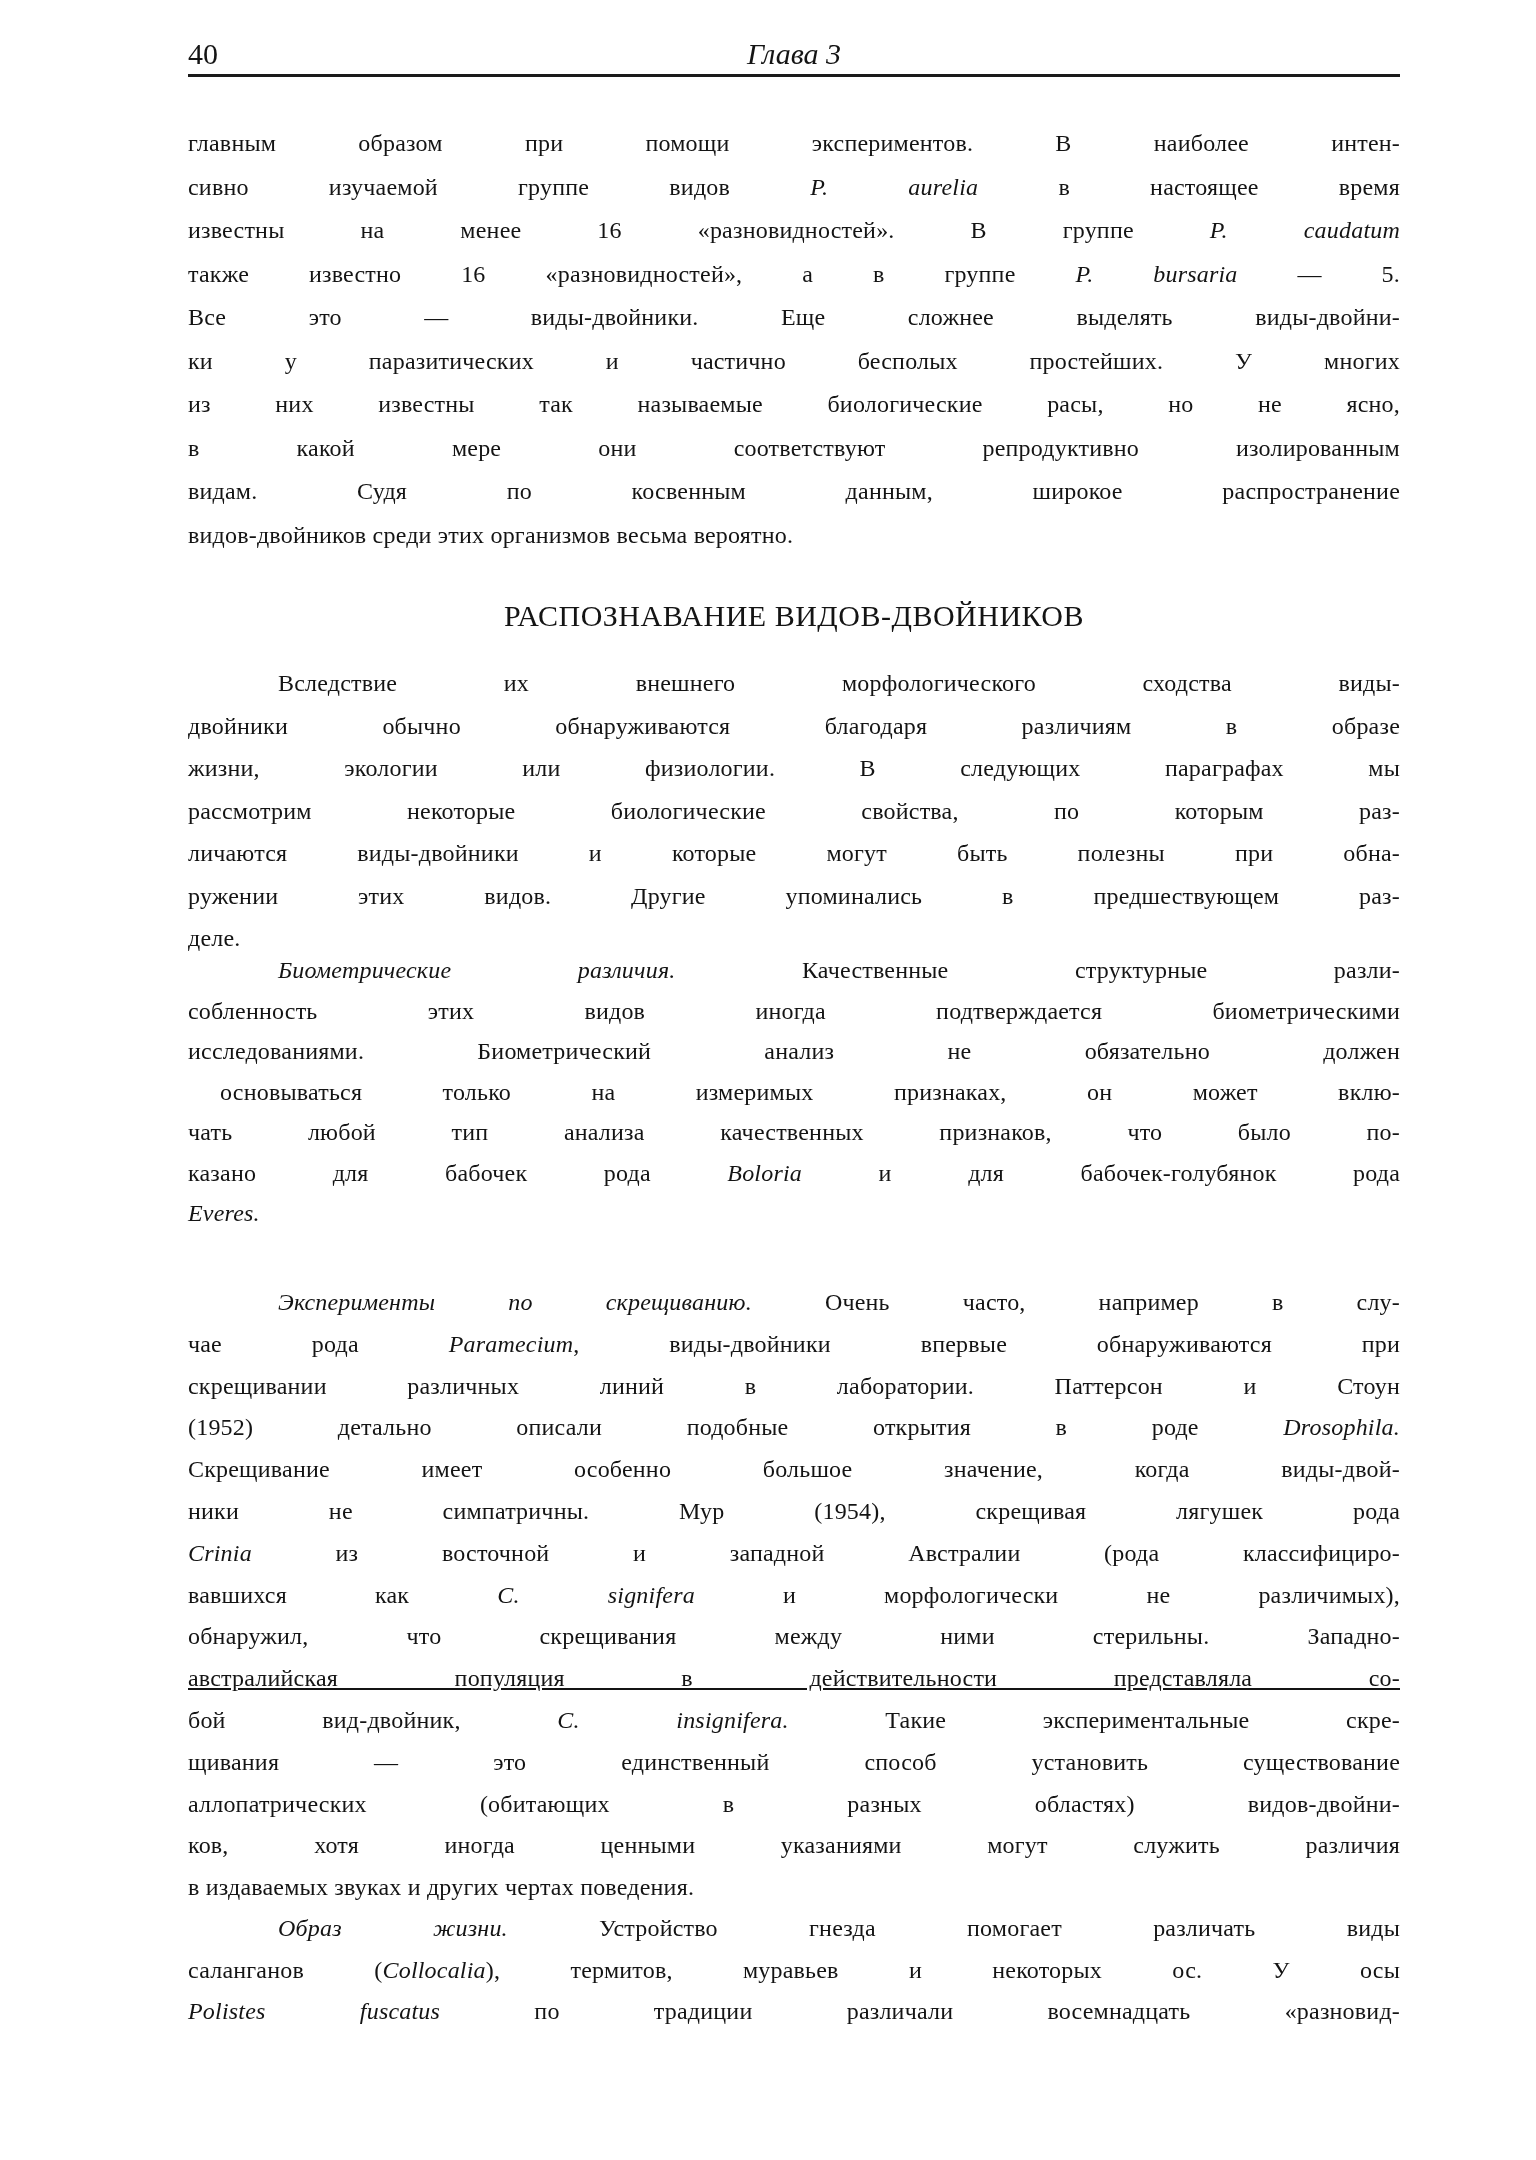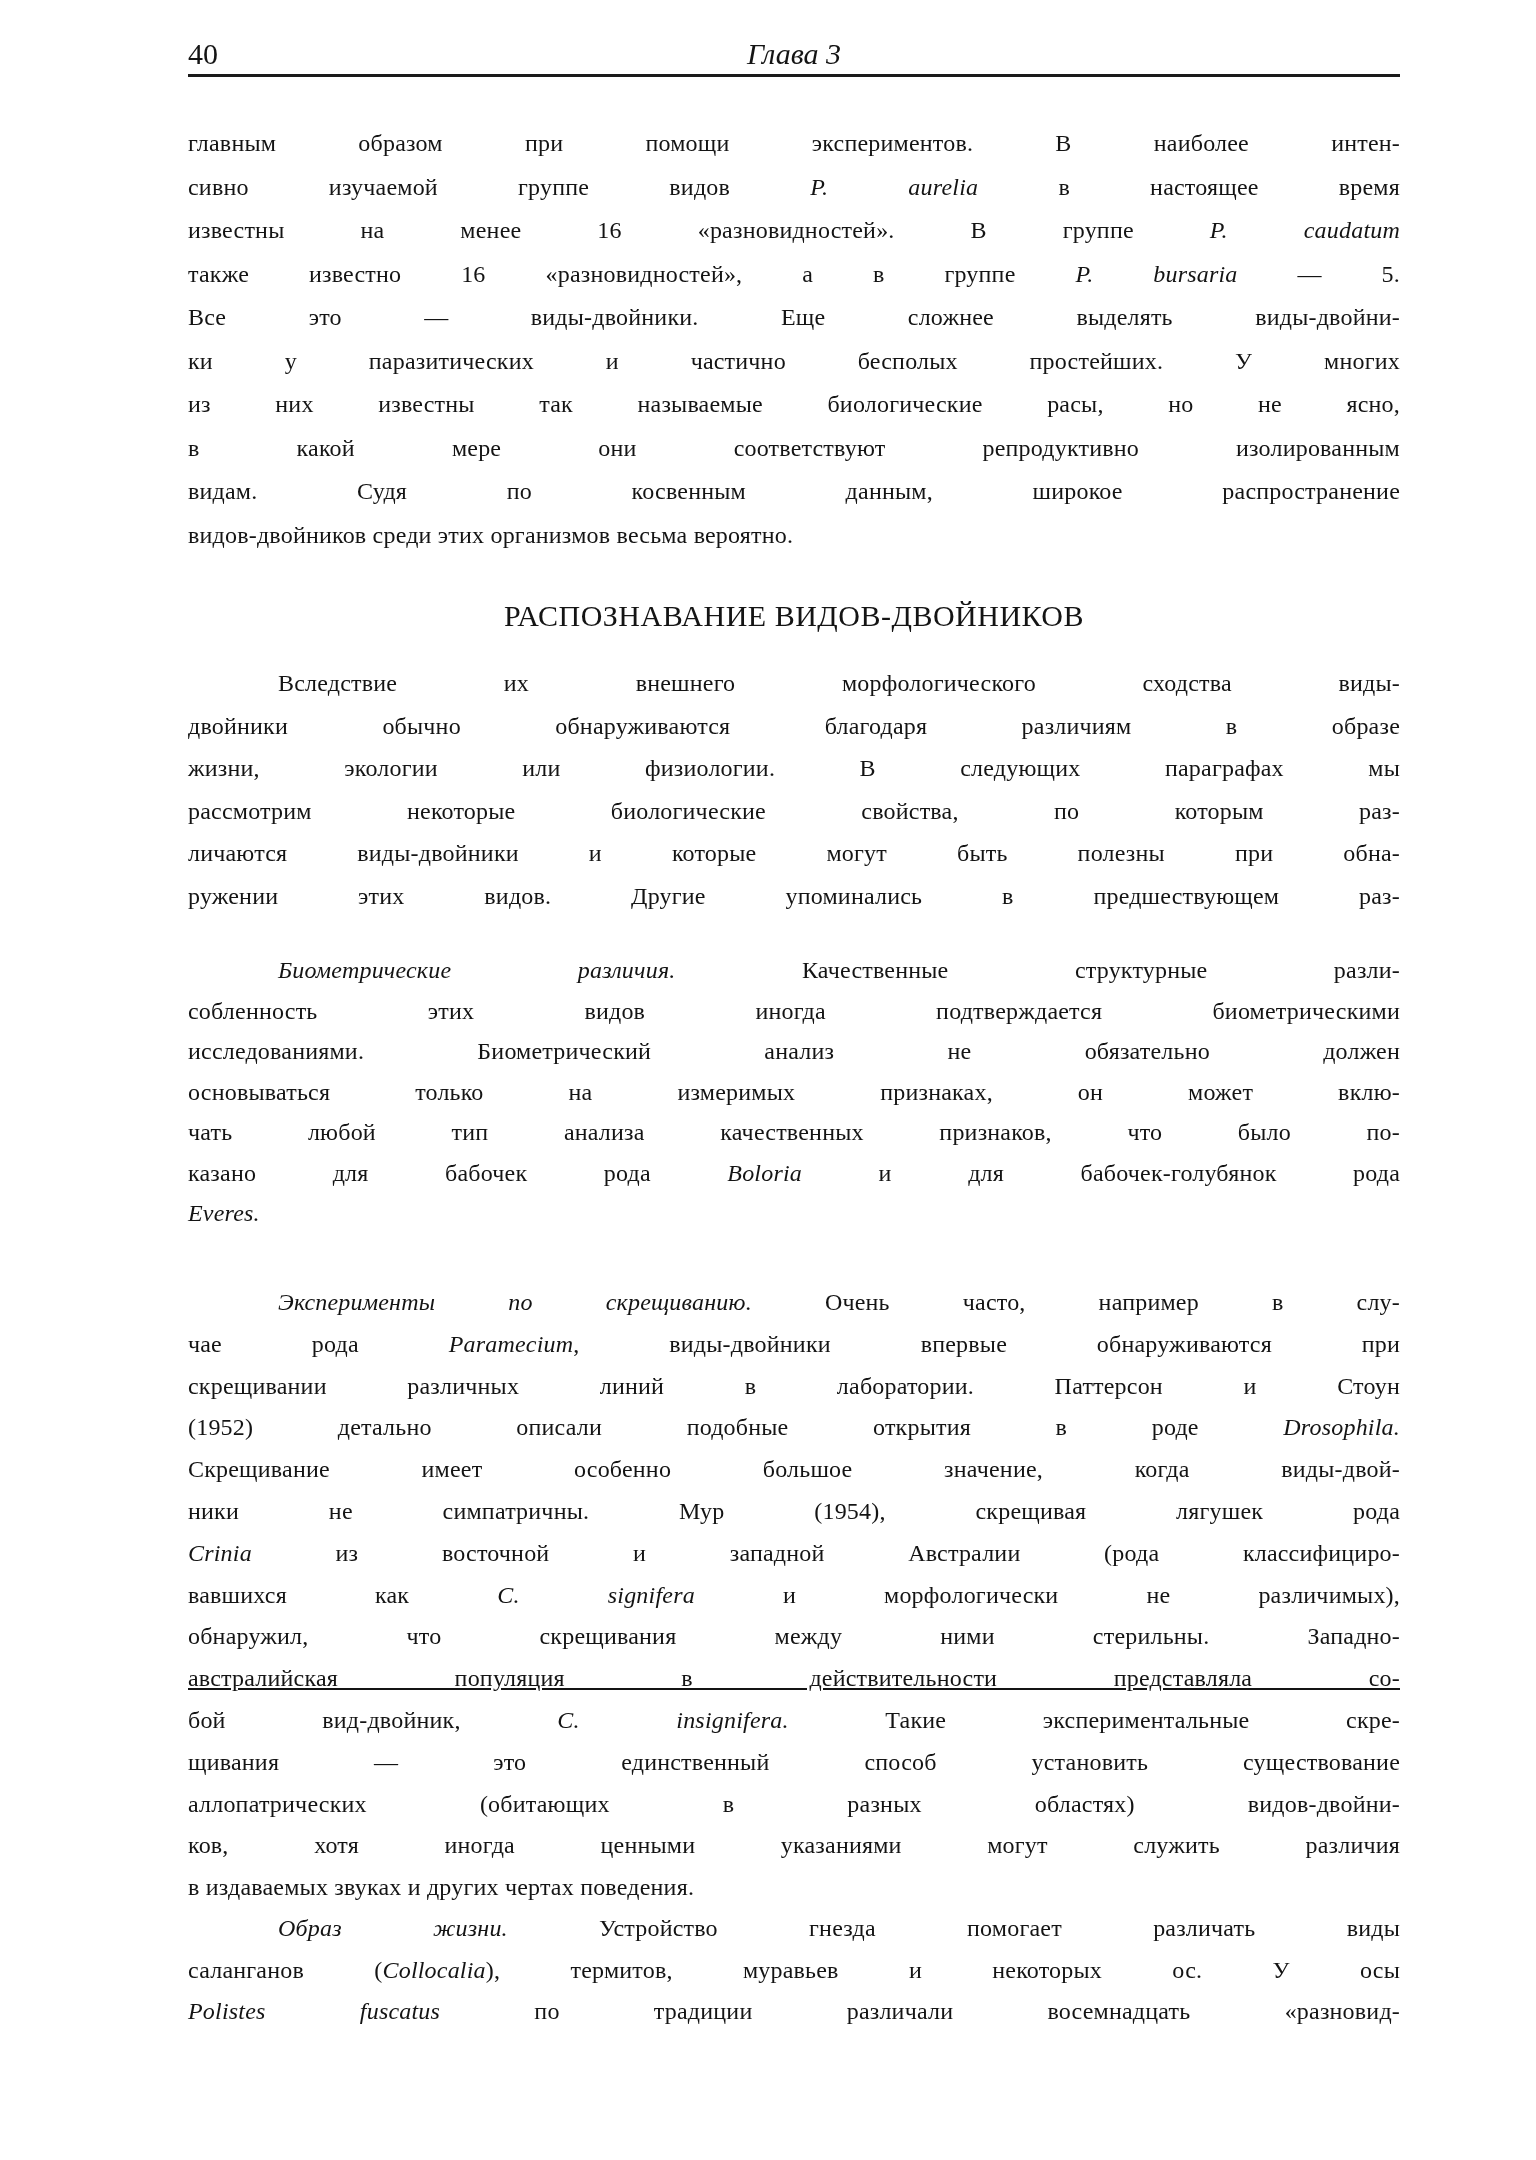--- a/index.html
+++ b/index.html
@@ -43,26 +43,27 @@
 
 <div class="heading">РАСПОЗНАВАНИЕ ВИДОВ-ДВОЙНИКОВ</div>
 
 <div class="para" id="p2" style="top:662px;">
     <span class="line indent" style="height: 42.5px; line-height: 42.5px; font-family: Liberation Serif, serif;"><span>Вследствие их внешнего морфологического сходства виды-</span></span>
     <span class="line" style="height: 42.5px; line-height: 42.5px;"><span>двойники обычно обнаруживаются благодаря различиям в образе</span></span>
     <span class="line" style="height: 42.5px; line-height: 42.5px;"><span>жизни, экологии или физиологии. В следующих параграфах мы</span></span>
     <span class="line" style="height: 42.5px; line-height: 42.5px;"><span>рассмотрим некоторые биологические свойства, по которым раз-</span></span>
     <span class="line" style="height: 42.5px; line-height: 42.5px;"><span>личаются виды-двойники и которые могут быть полезны при обна-</span></span>
     <span class="line" style="height: 42.5px; line-height: 42.5px;"><span>ружении этих видов. Другие упоминались в предшествующем раз-</span></span>
+    <span class="line last" style="height: 42.5px; line-height: 42.5px;"><span>деле.</span></span>
   </div>
 <div class="para" id="p3" style="top:950px;">
     <span class="line indent" style="height: 40.5px; line-height: 40.5px;"><span class="it">Биометрические различия.</span><span> Качественные структурные разли-</span></span>
     <span class="line" style="height: 40.5px; line-height: 40.5px;"><span>собленность этих видов иногда подтверждается биометрическими</span></span>
     <span class="line" style="height: 40.5px; line-height: 40.5px;"><span>исследованиями. Биометрический анализ не обязательно должен</span></span>
-    <span class="line" style="height: 40.5px; line-height: 40.5px;"><span>основываться только на измеримых признаках, он может вклю-</span></span>
+    <span class="line" style="height: 40.5px; line-height: 40.5px; margin-left: 32px;"><span>основываться только на измеримых признаках, он может вклю-</span></span>
     <span class="line" style="height: 40.5px; line-height: 40.5px;"><span>чать любой тип анализа качественных признаков, что было по-</span></span>
     <span class="line" style="height: 40.5px; line-height: 40.5px;"><span>казано для бабочек рода </span><span class="it">Boloria</span><span> и для бабочек-голубянок рода</span></span>
     <span class="line last" style="height: 40.5px; line-height: 40.5px;"><span class="it">Everes.</span></span>
   </div>
 <div class="para" id="p4" style="top:1282px;">
     <span class="line indent" style="height: 41.8px; line-height: 41.8px;"><span class="it">Эксперименты по скрещиванию.</span><span> Очень часто, например в слу-</span></span>
     <span class="line" style="height: 41.8px; line-height: 41.8px;"><span>чае рода </span><span class="it">Paramecium</span><span>, виды-двойники впервые обнаруживаются при</span></span>
     <span class="line" style="height: 41.8px; line-height: 41.8px;"><span>скрещивании различных линий в лаборатории. Паттерсон и Стоун</span></span>
     <span class="line" style="height: 41.8px; line-height: 41.8px;"><span>(1952) детально описали подобные открытия в роде </span><span class="it">Drosophila.</span></span>
     <span class="line" style="height: 41.8px; line-height: 41.8px;"><span>Скрещивание имеет особенно большое значение, когда виды-двой-</span></span>

